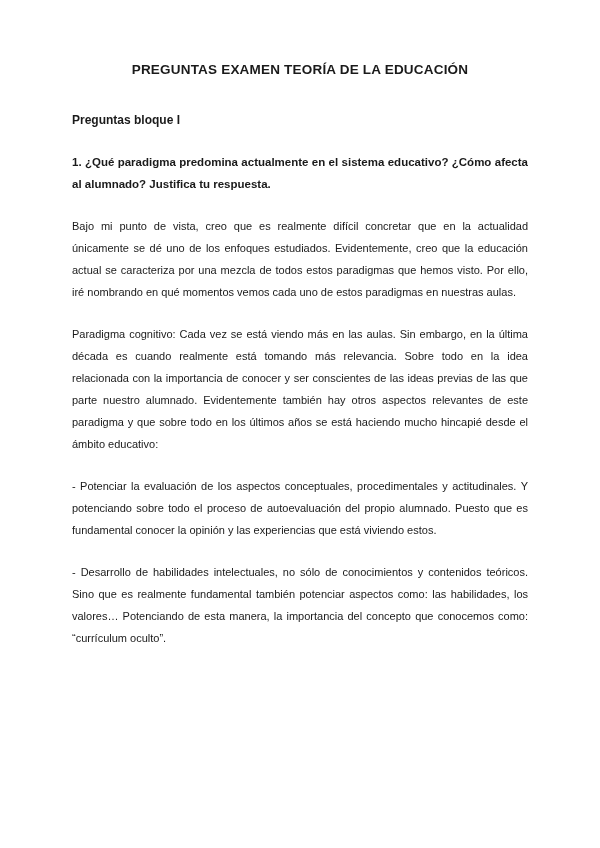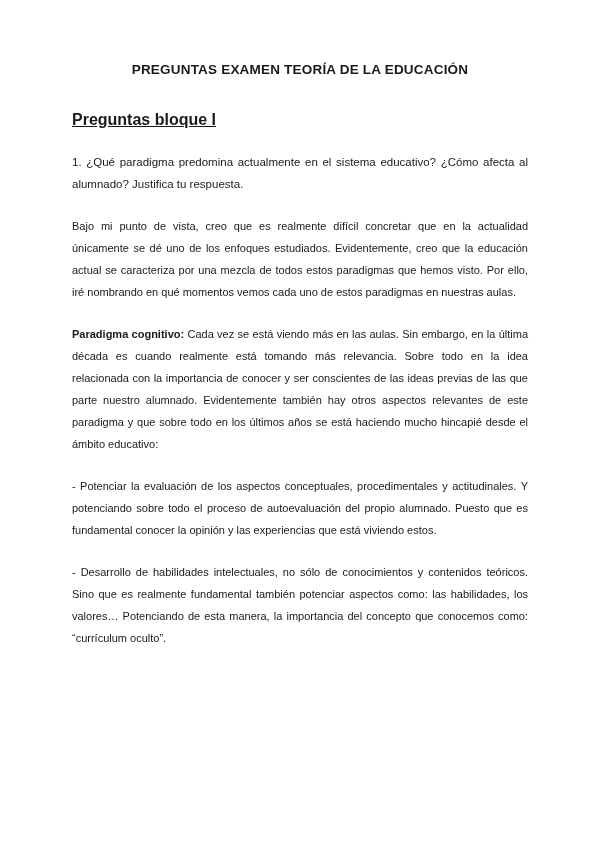--- a/index.html
+++ b/index.html
@@ -23,41 +23,40 @@
     overflow: hidden;
   }
   .doc-title {
     font-size: 13.5px;
     font-weight: bold;
     text-align: center;
     margin: 0 0 32px 0;
     letter-spacing: 0.2px;
   }
   .section-heading {
-    font-size: 16px;
+    font-size: 12px;
     font-weight: bold;
     margin: 12px 0 20px 0;
     line-height: 22px;
-    text-decoration: underline;
   }
   .question-heading {
     font-size: 11.5px;
-    font-weight: normal;
+    font-weight: bold;
     line-height: 22px;
     text-align: justify;
     margin: 0 0 20px 0;
   }
   .para {
     font-size: 11px;
     line-height: 22px;
     text-align: justify;
     margin: 0 0 20px 0;
   }
   .lead {
-    font-weight: bold;
+    font-weight: normal;
   }
 </style>
 </head>
 <body>
 
 <div class="page">
 
   <h1 class="doc-title">PREGUNTAS EXAMEN TEORÍA DE LA EDUCACIÓN</h1>
 
   <p class="section-heading">Preguntas bloque I</p>

